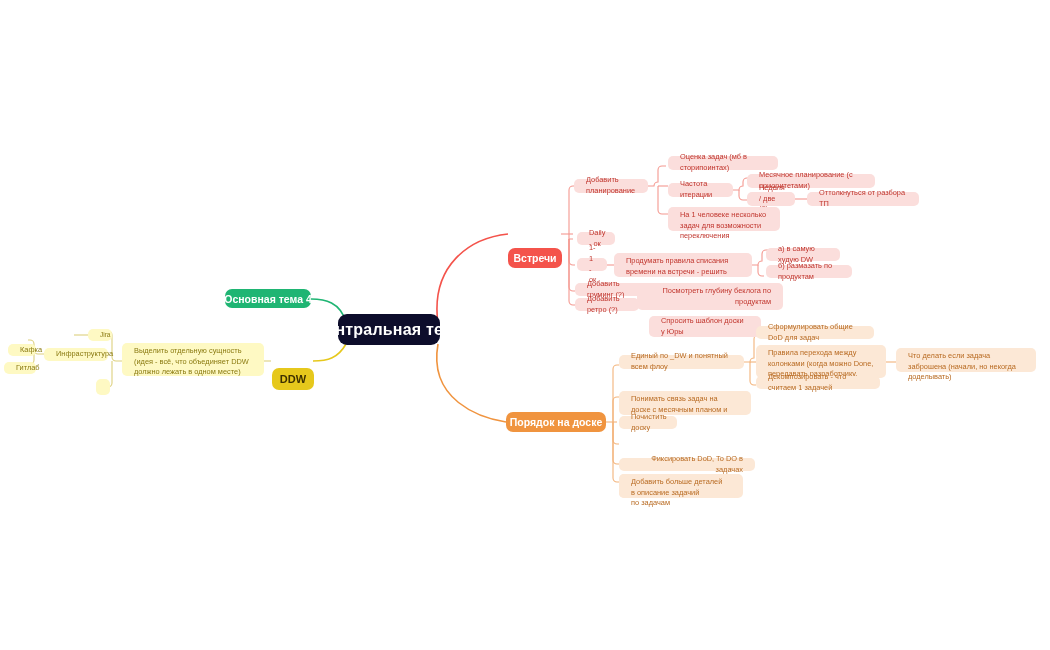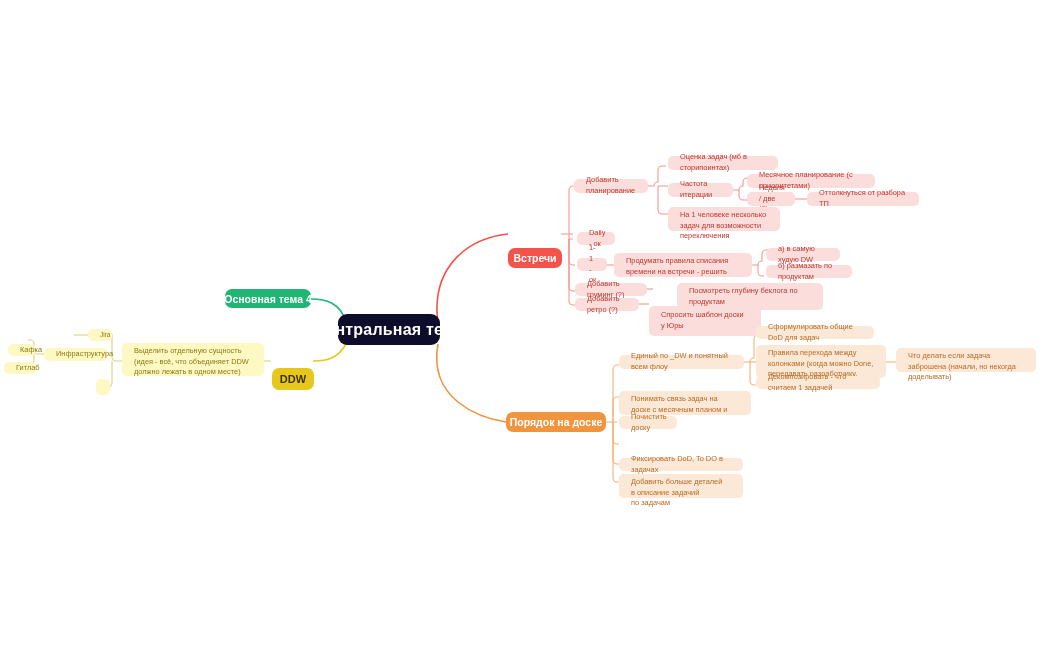--- a/index.html
+++ b/index.html
@@ -138,43 +138,43 @@
   <div class="node leaf red" style="left:577px;top:258px;width:30px;height:13px;">1-1 - ок</div>
 
   <div class="node leaf red wrap" style="left:614px;top:253px;width:138px;height:24px;">Продумать правила списания времени на встречи - решить</div>
 
   <div class="node leaf red" style="left:766px;top:248px;width:74px;height:13px;">а) в самую худую DW</div>
 
   <div class="node leaf red" style="left:766px;top:265px;width:86px;height:13px;">б) размазать по продуктам</div>
 
   <div class="node leaf red" style="left:575px;top:283px;width:72px;height:13px;">Добавить груминг (?)</div>
 
-  <div class="node leaf red" style="left:677px;top:283px;width:146px;height:27px;">Посмотреть глубину беклога по продуктам</div>
+  <div class="node leaf red" style="left:637px;top:283px;width:146px;height:27px;text-align:right;">Посмотреть глубину беклога по продуктам</div>
 
   <div class="node leaf red" style="left:575px;top:298px;width:64px;height:13px;">Добавить ретро (?)</div>
 
-  <div class="node leaf red" style="left:649px;top:306px;width:112px;height:30px;">Спросить шаблон доски у Юры</div>
+  <div class="node leaf red" style="left:649px;top:316px;width:112px;height:21px;">Спросить шаблон доски у Юры</div>
 
   <div class="node leaf orange" style="left:619px;top:355px;width:125px;height:14px;">Единый по _DW и понятный всем флоу</div>
 
   <div class="node leaf orange" style="left:756px;top:326px;width:118px;height:13px;">Сформулировать общие DoD для задач</div>
 
   <div class="node leaf orange wrap" style="left:756px;top:345px;width:130px;height:33px;">Правила перехода между колонками (когда можно Done, передавать разработчику, заказчику на тест)</div>
 
   <div class="node leaf orange wrap" style="left:896px;top:348px;width:140px;height:24px;">Что делать если задача заброшена (начали, но некогда доделывать)</div>
 
   <div class="node leaf orange" style="left:756px;top:376px;width:124px;height:13px;">Декомпозировать - что считаем 1 задачей</div>
 
   <div class="node leaf orange wrap" style="left:619px;top:391px;width:132px;height:24px;">Понимать связь задач на доске с месячным планом и Airplan-ом</div>
 
   <div class="node leaf orange" style="left:619px;top:416px;width:58px;height:13px;">Почистить доску</div>
 
   <div class="node leaf orange wrap" style="left:619px;top:433px;width:124px;height:24px;margin-top:41px;">Фиксировать в комментариях в Jira статус по задачам</div>
 
-  <div class="node leaf orange" style="left:619px;top:458px;width:124px;height:13px;">Фиксировать DoD, To DO в задачах</div>
+  <div class="node leaf orange" style="left:619px;top:458px;width:136px;height:13px;text-align:right;">Фиксировать DoD, To DO в задачах</div>
 
   <div class="node leaf yellow wrap" style="left:122px;top:343px;width:142px;height:33px;">Выделить отдельную сущность (идея - всё, что объединяет DDW должно лежать в одном месте)</div>
 
   <div class="node leaf orange wrap" style="left:619px;top:474px;width:118px;height:24px;">Добавить больше деталей в описание задачий</div>
 
   <div class="node leaf yellow" style="left:88px;top:329px;width:24px;height:12px;font-size:6.5px;">Jira</div>
 
   <div class="node leaf yellow empty" style="left:96px;top:379px;width:14px;height:16px;"></div>
 
   <div class="node leaf yellow" style="left:44px;top:348px;width:64px;height:13px;">Инфраструктура</div>

